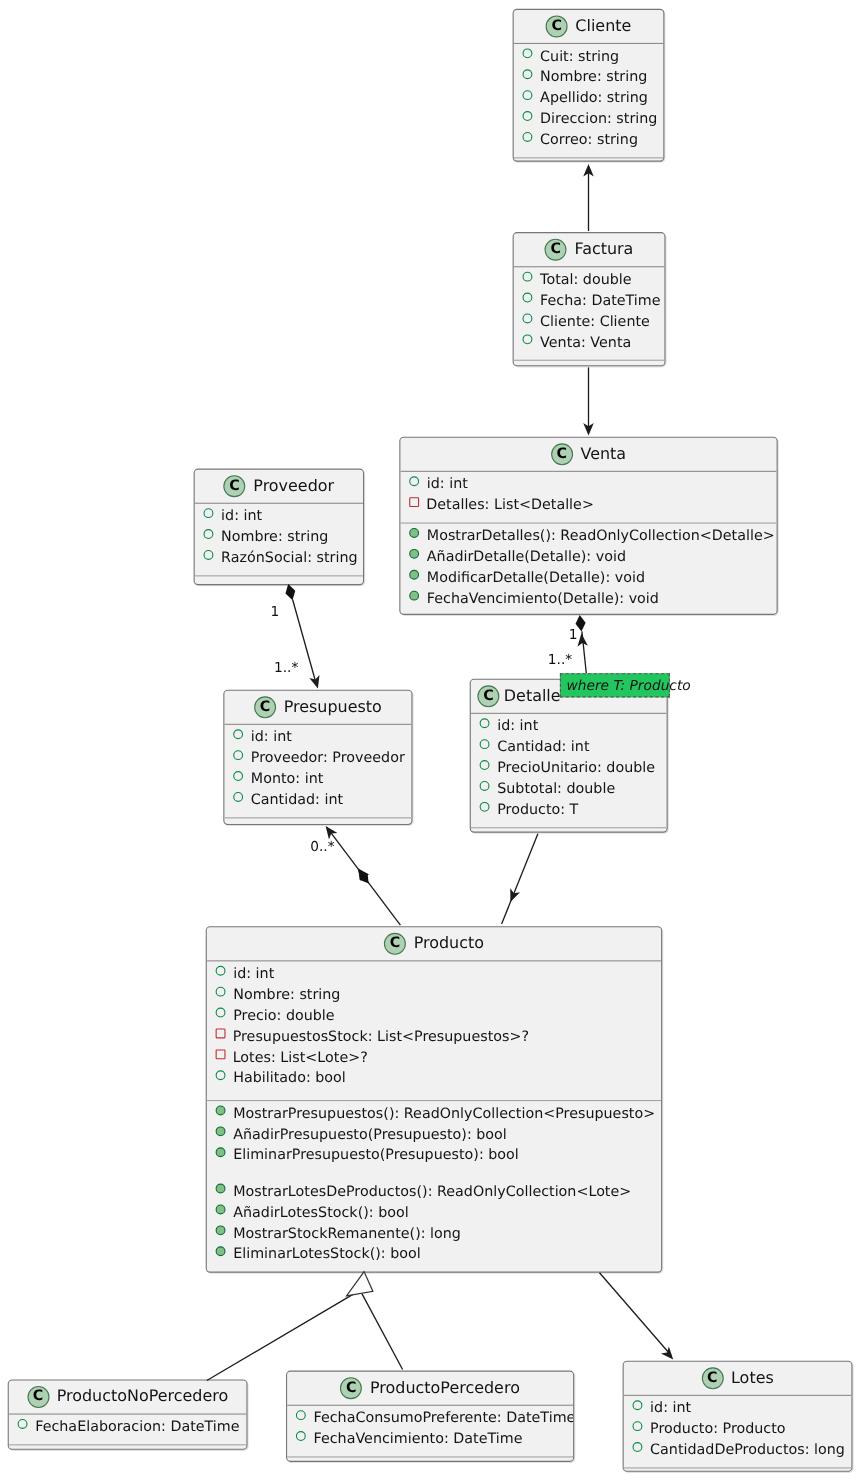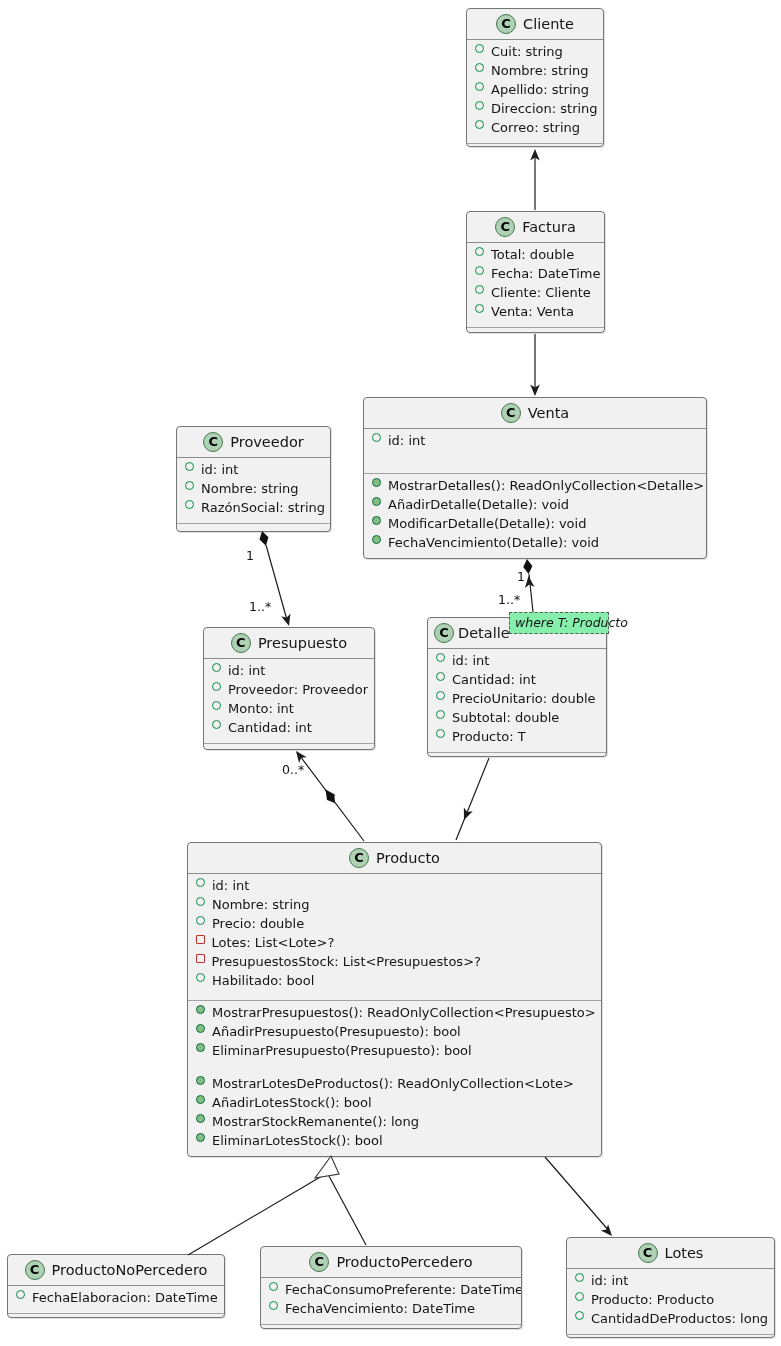--- a/index.html
+++ b/index.html
@@ -23,21 +23,21 @@
   .vis{flex:0 0 9px;width:9px;height:9px;margin-right:7px;box-sizing:border-box;border-radius:50%;}
   .vis.pubf{border:1.6px solid #088b45;background:transparent;}
   .vis.privf{border:1.6px solid #c02f2f;border-radius:1px;width:8.5px;height:8.5px;flex-basis:8.5px;}
   .vis.pubm{background:#84be84;border:1.2px solid #056f3c;}
   #edges{position:absolute;left:0;top:0;z-index:5;pointer-events:none;}
   #edges line{stroke:#1c1c1c;stroke-width:1.2;}
   #edges .ah{fill:#1c1c1c;}
   #edges .dia{fill:#111;}
   #edges .tri{fill:#fdfdfd;stroke:#333;stroke-width:1.1;}
   #edges text{font-family:"DejaVu Sans",sans-serif;font-size:12.5px;fill:#111;}
-  .note{position:absolute;box-sizing:border-box;border:1px dashed #5a5a5a;background:#86efac;
+  .note{position:absolute;box-sizing:border-box;border:1px dashed #5a5a5a;background:#22c55e;
         font-style:italic;font-size:12.5px;padding:2px 5px;z-index:6;white-space:nowrap;}
 </style>
 </head>
 <body>
 
 <div id="canvas">
 
   <svg id="edges" width="781" height="1346">
 
     <g>
@@ -150,20 +150,24 @@
   <div class="cls" style="left:363px;top:397px;width:344px;height:162px">
     <div class="hdr">
       <span class="cicon">C</span>
       <span class="cname">Venta</span>
     </div>
     <div class="sec attrs">
       <div class="member">
           <span class="vis pubf"></span>
           <span>id: int</span>
         </div>
+      <div class="member">
+          <span class="vis privf"></span>
+          <span>Detalles: List&lt;Detalle&gt;</span>
+        </div>
     </div>
     <div class="sec methods">
       <div class="member">
           <span class="vis pubm"></span>
           <span>MostrarDetalles(): ReadOnlyCollection&lt;Detalle&gt;</span>
         </div>
       <div class="member">
           <span class="vis pubm"></span>
           <span>AñadirDetalle(Detalle): void</span>
         </div>
@@ -271,27 +275,27 @@
       <div class="member">
           <span class="vis pubf"></span>
           <span>Nombre: string</span>
         </div>
       <div class="member">
           <span class="vis pubf"></span>
           <span>Precio: double</span>
         </div>
       <div class="member">
           <span class="vis privf"></span>
+          <span>PresupuestosStock: List&lt;Presupuestos&gt;?</span>
+        </div>
+      <div class="member">
+          <span class="vis privf"></span>
           <span>Lotes: List&lt;Lote&gt;?</span>
         </div>
       <div class="member">
-          <span class="vis privf"></span>
-          <span>PresupuestosStock: List&lt;Presupuestos&gt;?</span>
-        </div>
-      <div class="member">
           <span class="vis pubf"></span>
           <span>Habilitado: bool</span>
         </div>
     </div>
     <div class="sec methods">
       <div class="member">
           <span class="vis pubm"></span>
           <span>MostrarPresupuestos(): ReadOnlyCollection&lt;Presupuesto&gt;</span>
         </div>
       <div class="member">

